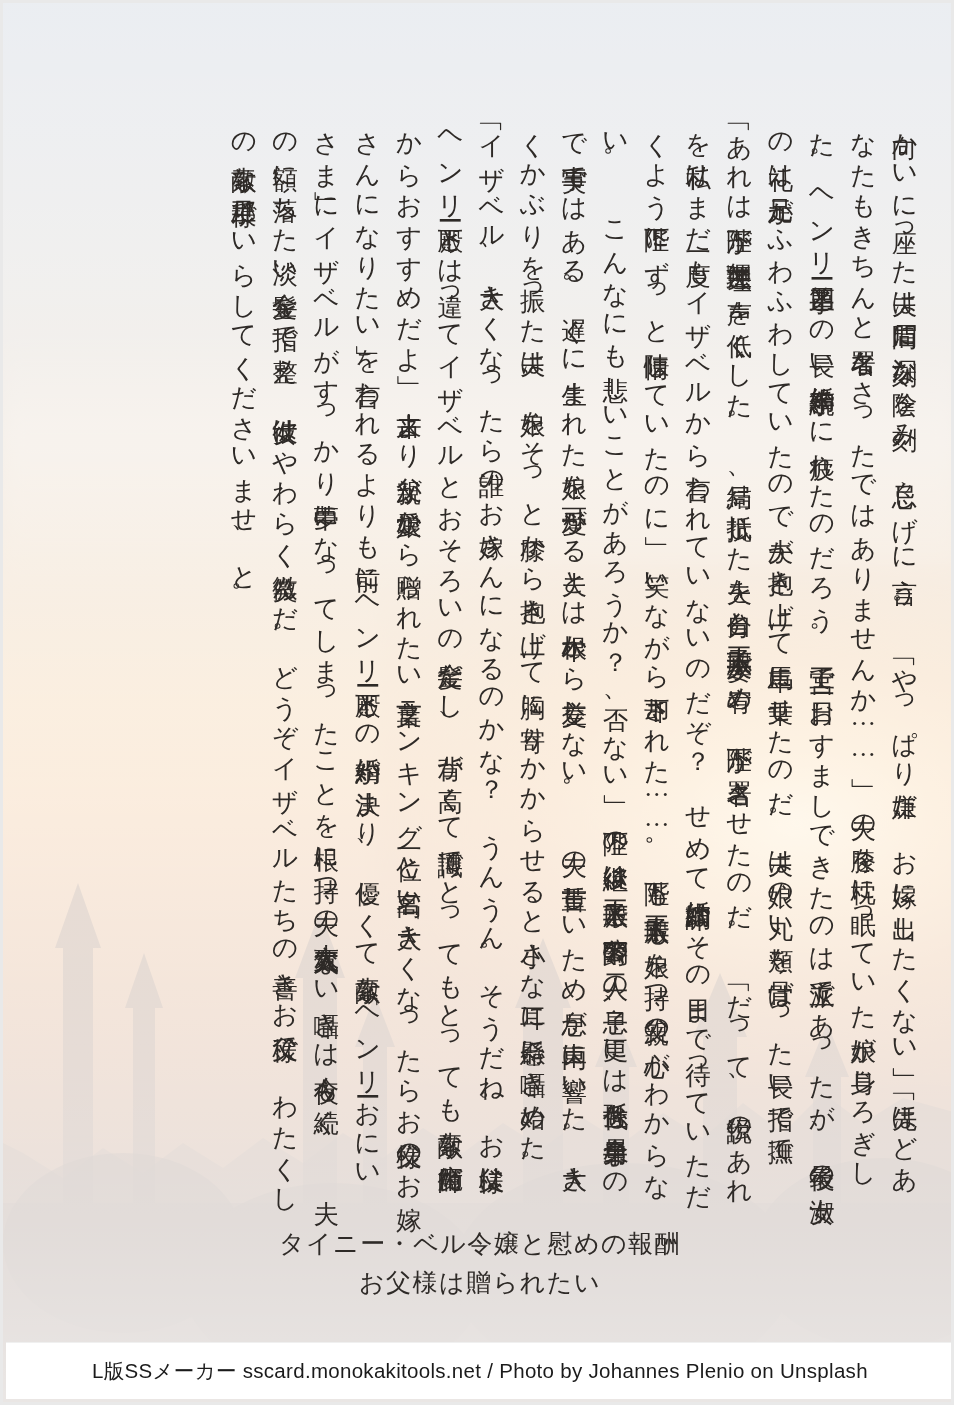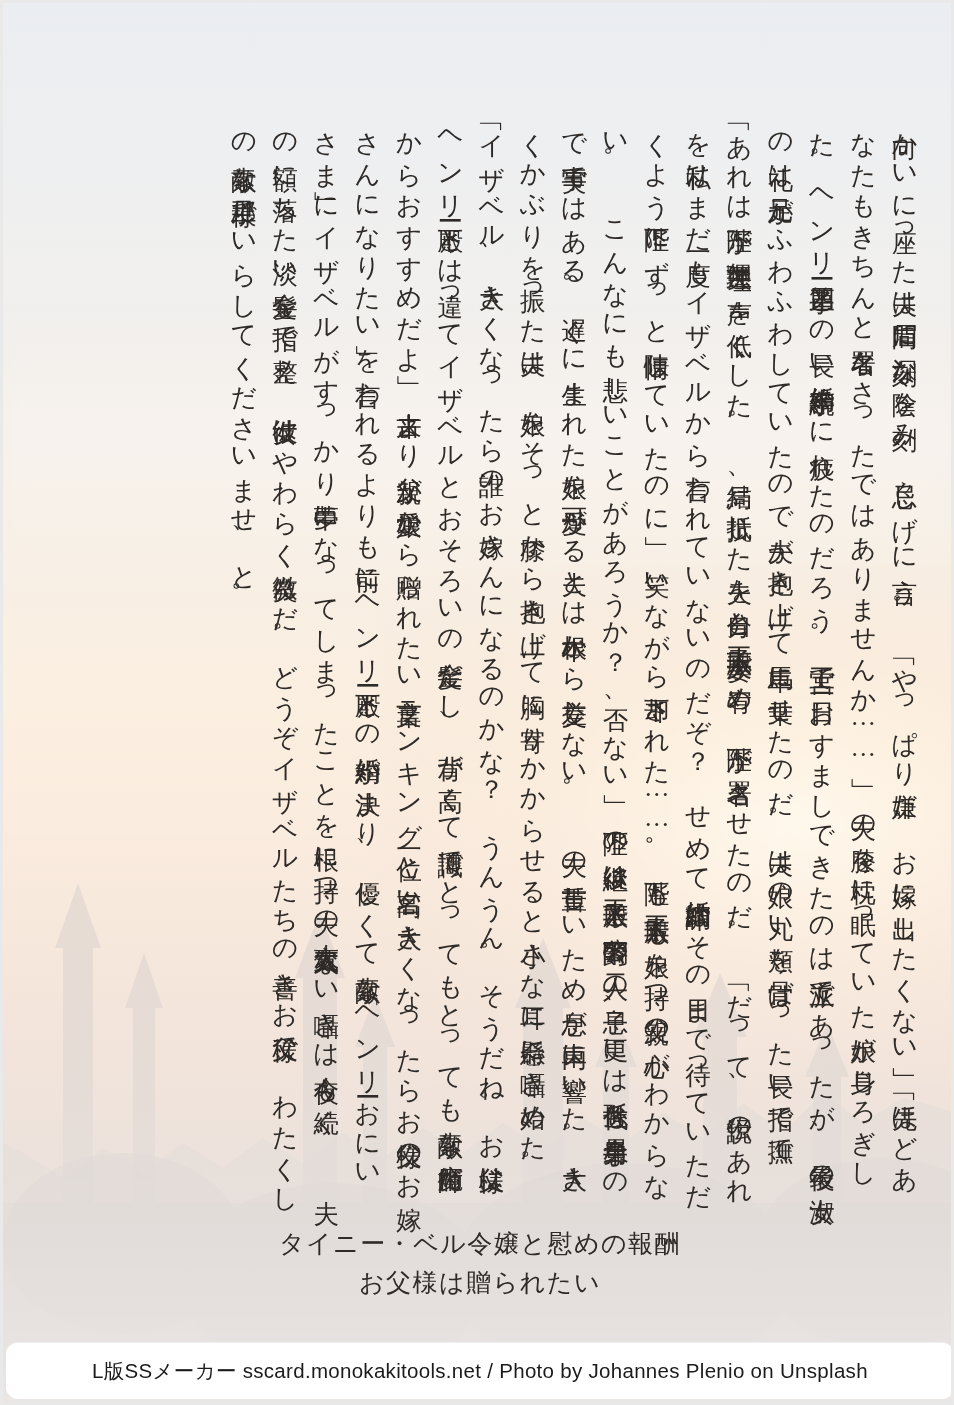--- a/index.html
+++ b/index.html
@@ -151,21 +151,20 @@
     position: absolute;
     left: 3px;
     bottom: 3px;
     width: 948px;
     height: 56px;
     background: #ffffff;
     display: flex;
     align-items: center;
     justify-content: center;
     border-top: 1px solid #f0f0f0;
-    border-radius: 12px;
   }
   #footer .credit {
     font-family: "Liberation Sans", sans-serif;
     font-size: 20.5px;
     color: #1b1b1b;
     letter-spacing: 0.3px;
     white-space: nowrap;
   }
 </style>
 </head>

